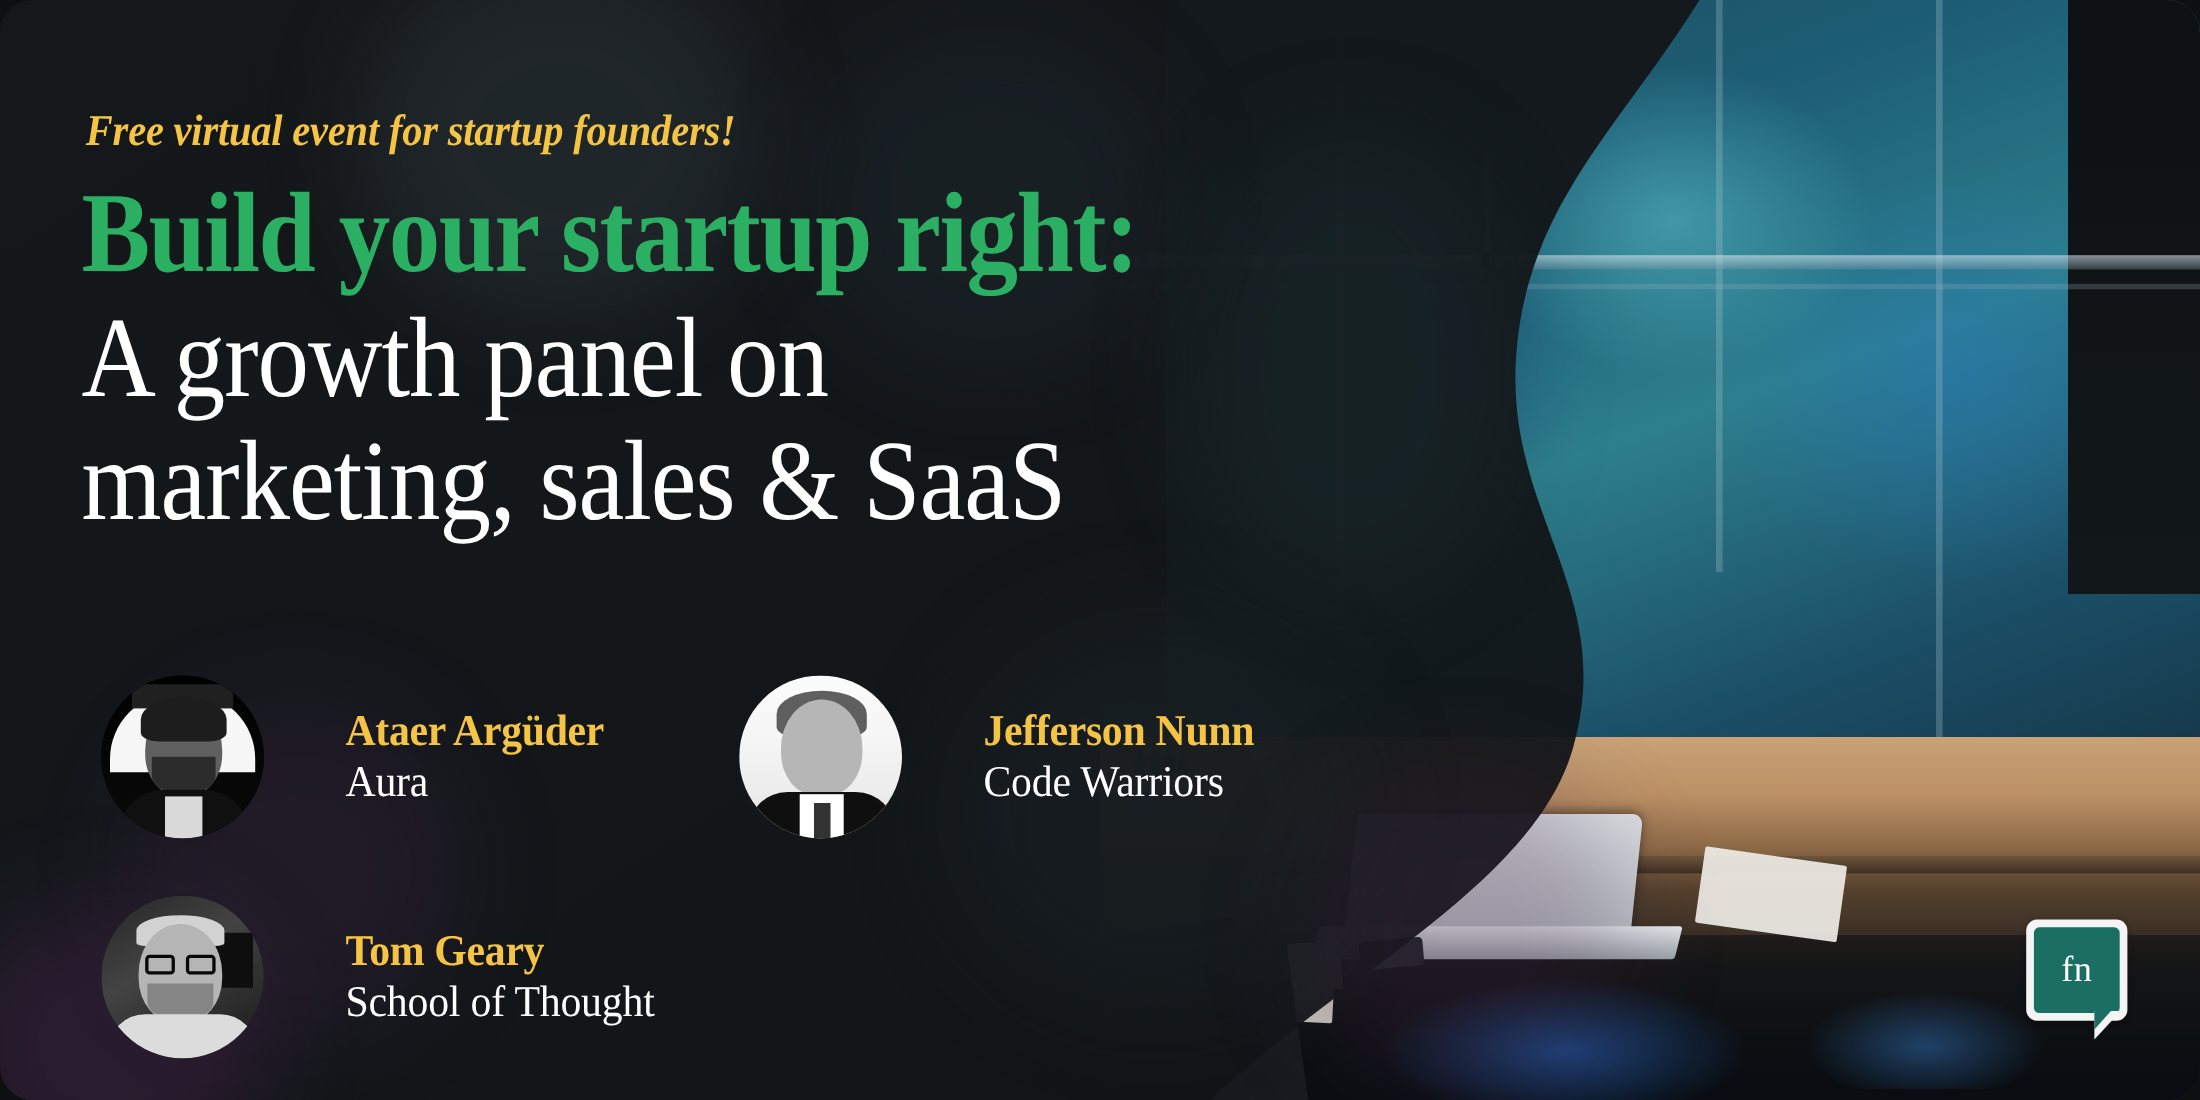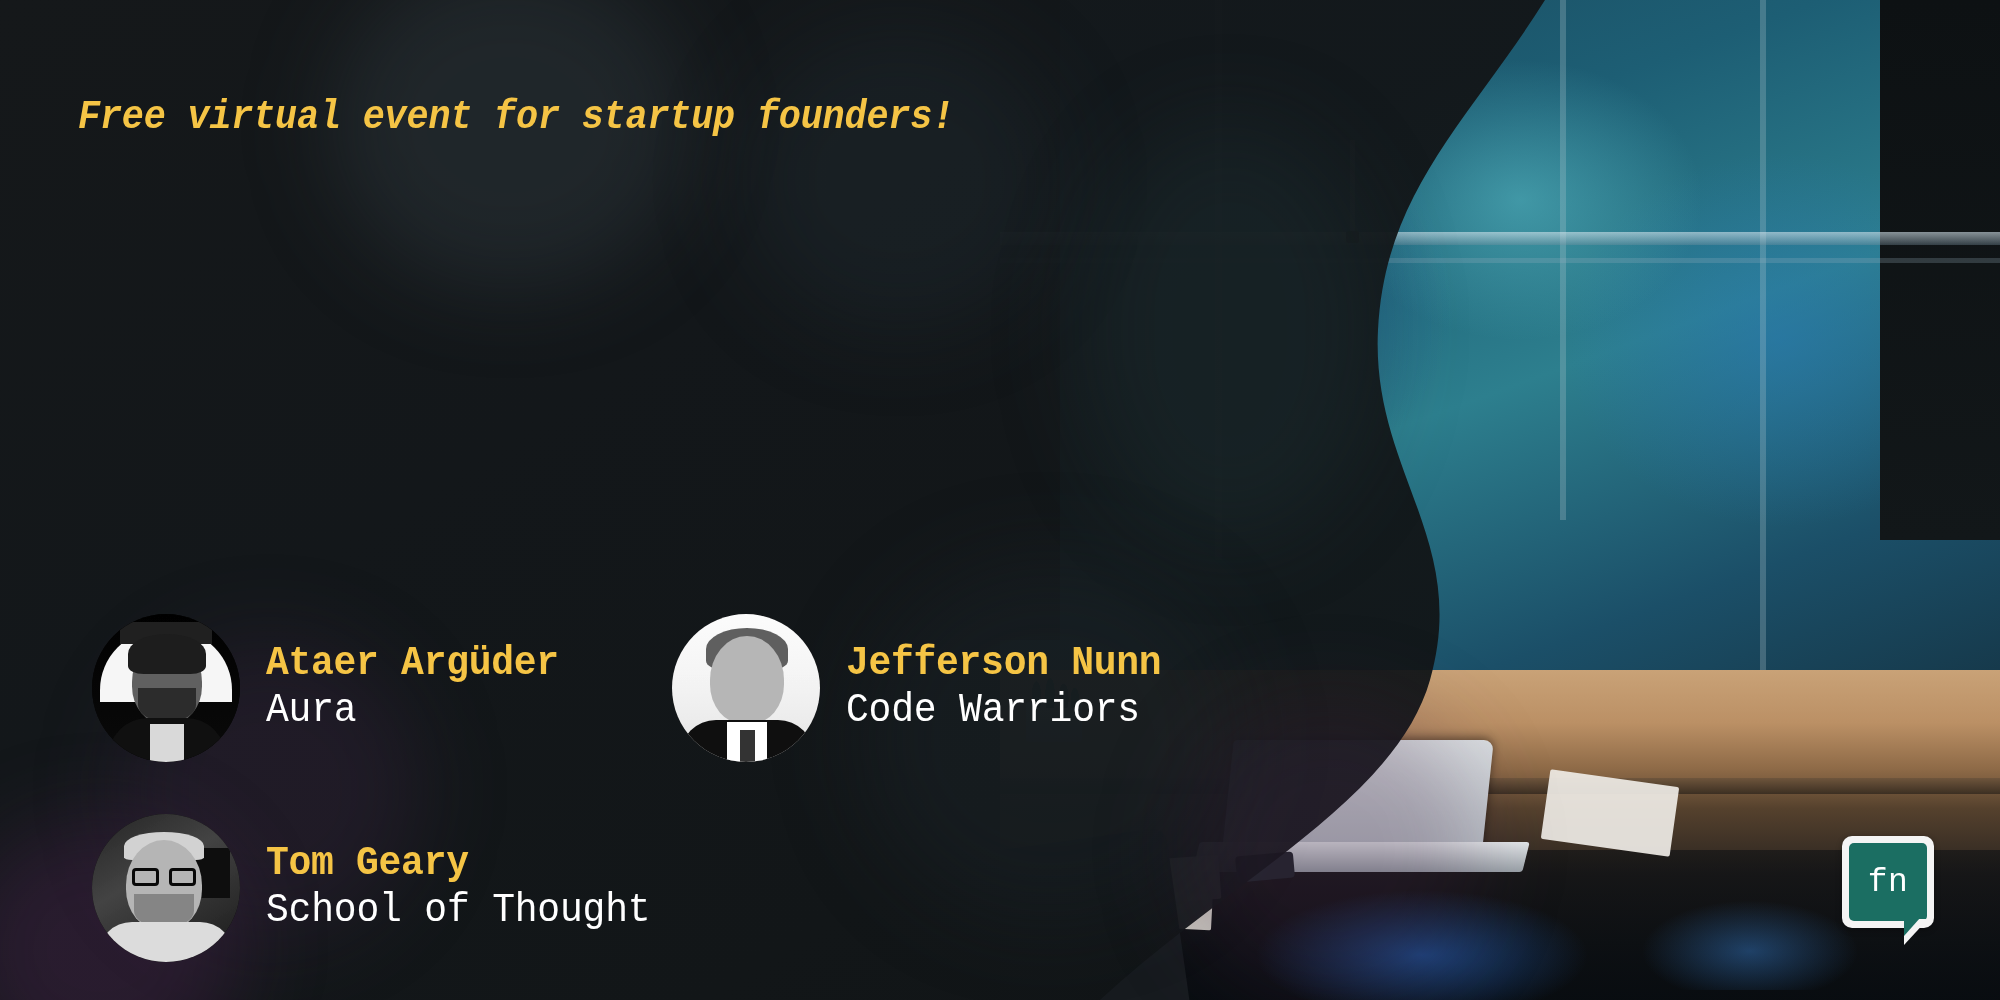--- a/index.html
+++ b/index.html
@@ -4,22 +4,23 @@
 <title>Build your startup right</title>
 <style>
   html,body{margin:0;padding:0;background:#0d0f10;}
   *{box-sizing:border-box;}
 
   .banner{
     position:relative;
     width:2000px;
     height:1000px;
     overflow:hidden;
-    font-family:Liberation Mono, monospace;
+    font-family:Liberation Serif, serif;
     background:#141719;
+    border-radius:30px;
   }
 
   
   .photo{
     position:absolute;
     top:0; right:0;
     width:1000px; height:1000px;
     overflow:hidden;
   }
   .photo .sky{
@@ -181,21 +182,21 @@
   .av3 .bd{position:absolute;left:42px;top:80px;width:60px;height:34px;background:#8e8379;border-radius:0 0 50% 50%;}
   .av3 .tr{position:absolute;left:6px;top:108px;width:136px;height:46px;background:#cfd3d6;border-radius:34px 34px 0 0;}
 
   
   .av4{background:linear-gradient(180deg,#070707 0%,#0b0b0b 60%,#050505 100%);}
   .av4 .hr{position:absolute;left:30px;top:14px;width:88px;height:134px;background:#5c5449;border-radius:46% 46% 30% 30%;}
   .av4 .hd{position:absolute;left:46px;top:30px;width:62px;height:80px;background:#cdb5a3;border-radius:50% 50% 46% 46%;}
   .av4 .nk{position:absolute;left:62px;top:100px;width:30px;height:30px;background:#b69c8a;}
   .av4 .tr{position:absolute;left:24px;top:122px;width:100px;height:30px;background:#0a0a0a;border-radius:30px 30px 0 0;}
 
-  .sp-text{display:flex;flex-direction:column;justify-content:center;}
+  .sp-text{display:flex;flex-direction:column;justify-content:center;margin-left:48px;}
   .sp-name{
     font-weight:bold;font-size:40px;color:#F5C445;
     letter-spacing:-.3px;line-height:1.12;white-space:nowrap;
     transform:scaleX(.95);transform-origin:left center;
   }
   .sp-org{
     font-weight:300;font-size:40px;color:#ffffff;
     letter-spacing:-.2px;line-height:1.18;white-space:nowrap;
     transform:scaleX(.95);transform-origin:left center;
   }
@@ -329,20 +330,25 @@
     <div class="tex t4"></div>
     <div class="tex t5"></div>
     <div class="tex t6"></div>
     <div class="tex t7"></div>
   </div>
 
   <div class="content">
 
     <div class="tagline">Free virtual event for startup founders!</div>
 
+    <div class="headline">
+      <span class="hl-line hl-green">Build your startup right:</span>
+      <span class="hl-line hl-white">A growth panel on</span>
+      <span class="hl-line hl-white">marketing, sales &amp; SaaS</span>
+    </div>
 
     <div class="speakers">
 
       <div class="speaker">
         <div class="avatar">
           <div class="av-inner av1">
             <div class="bgw"></div>
               <div class="bgw2"></div>
             <div class="hd"></div>
               <div class="hr"></div>

